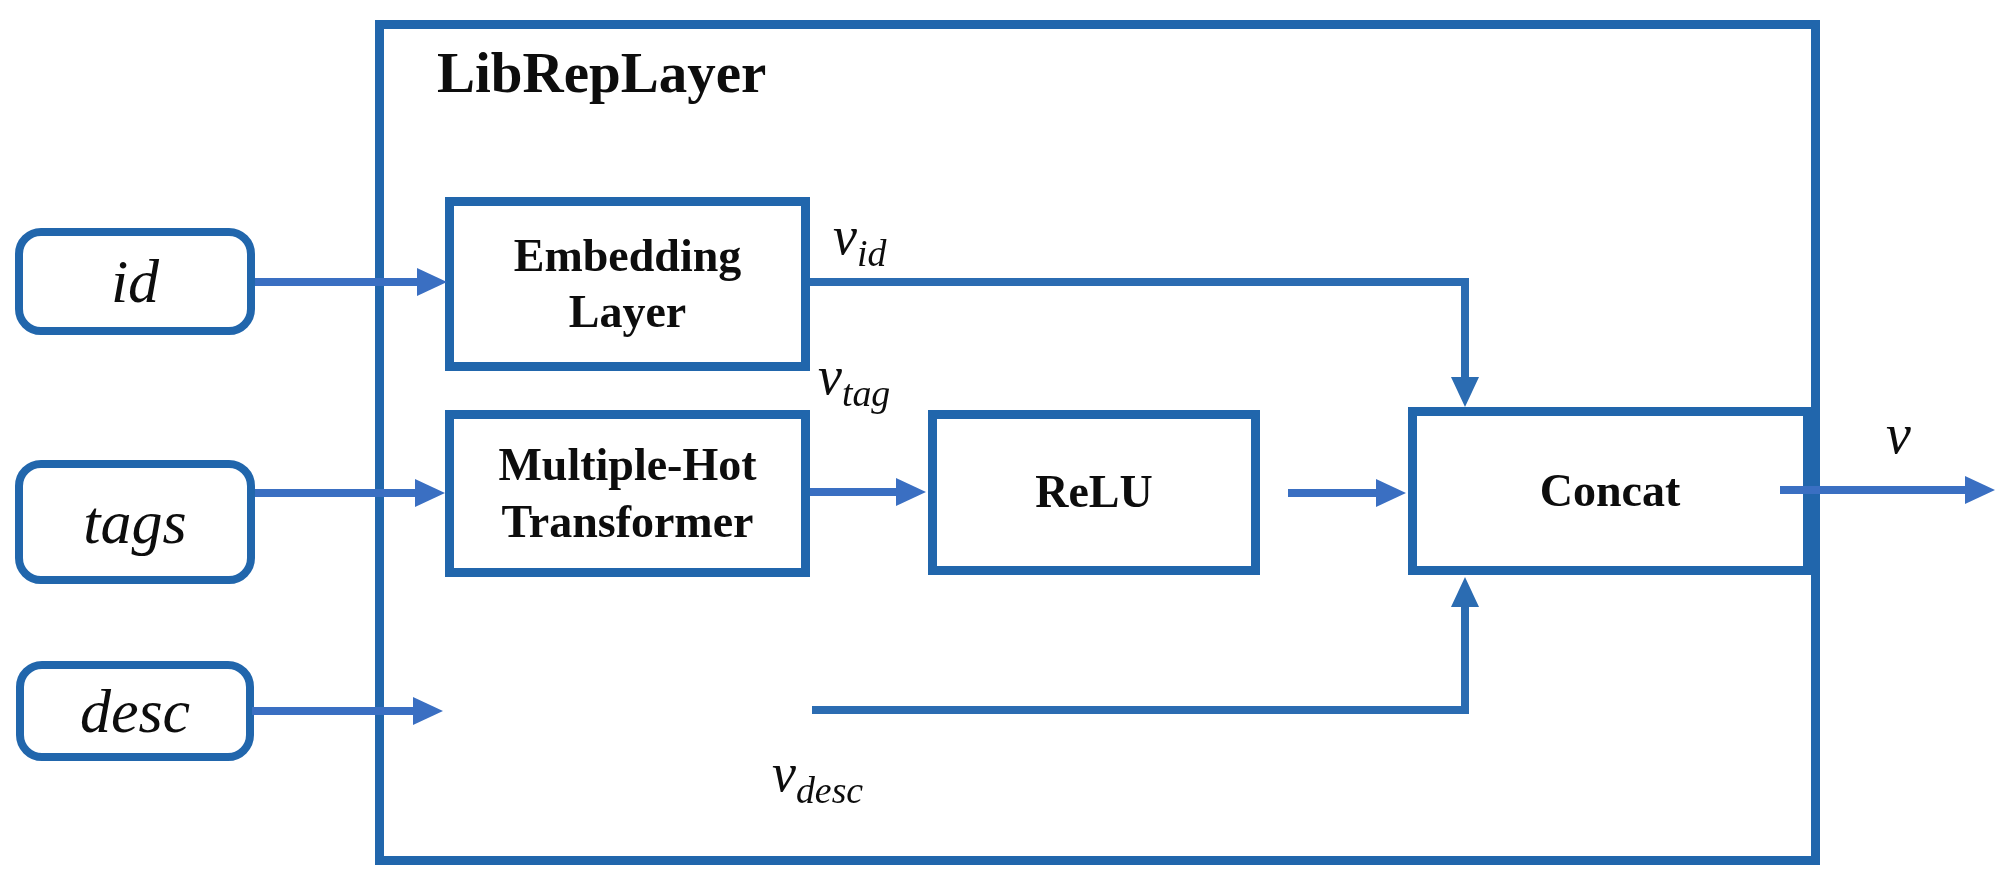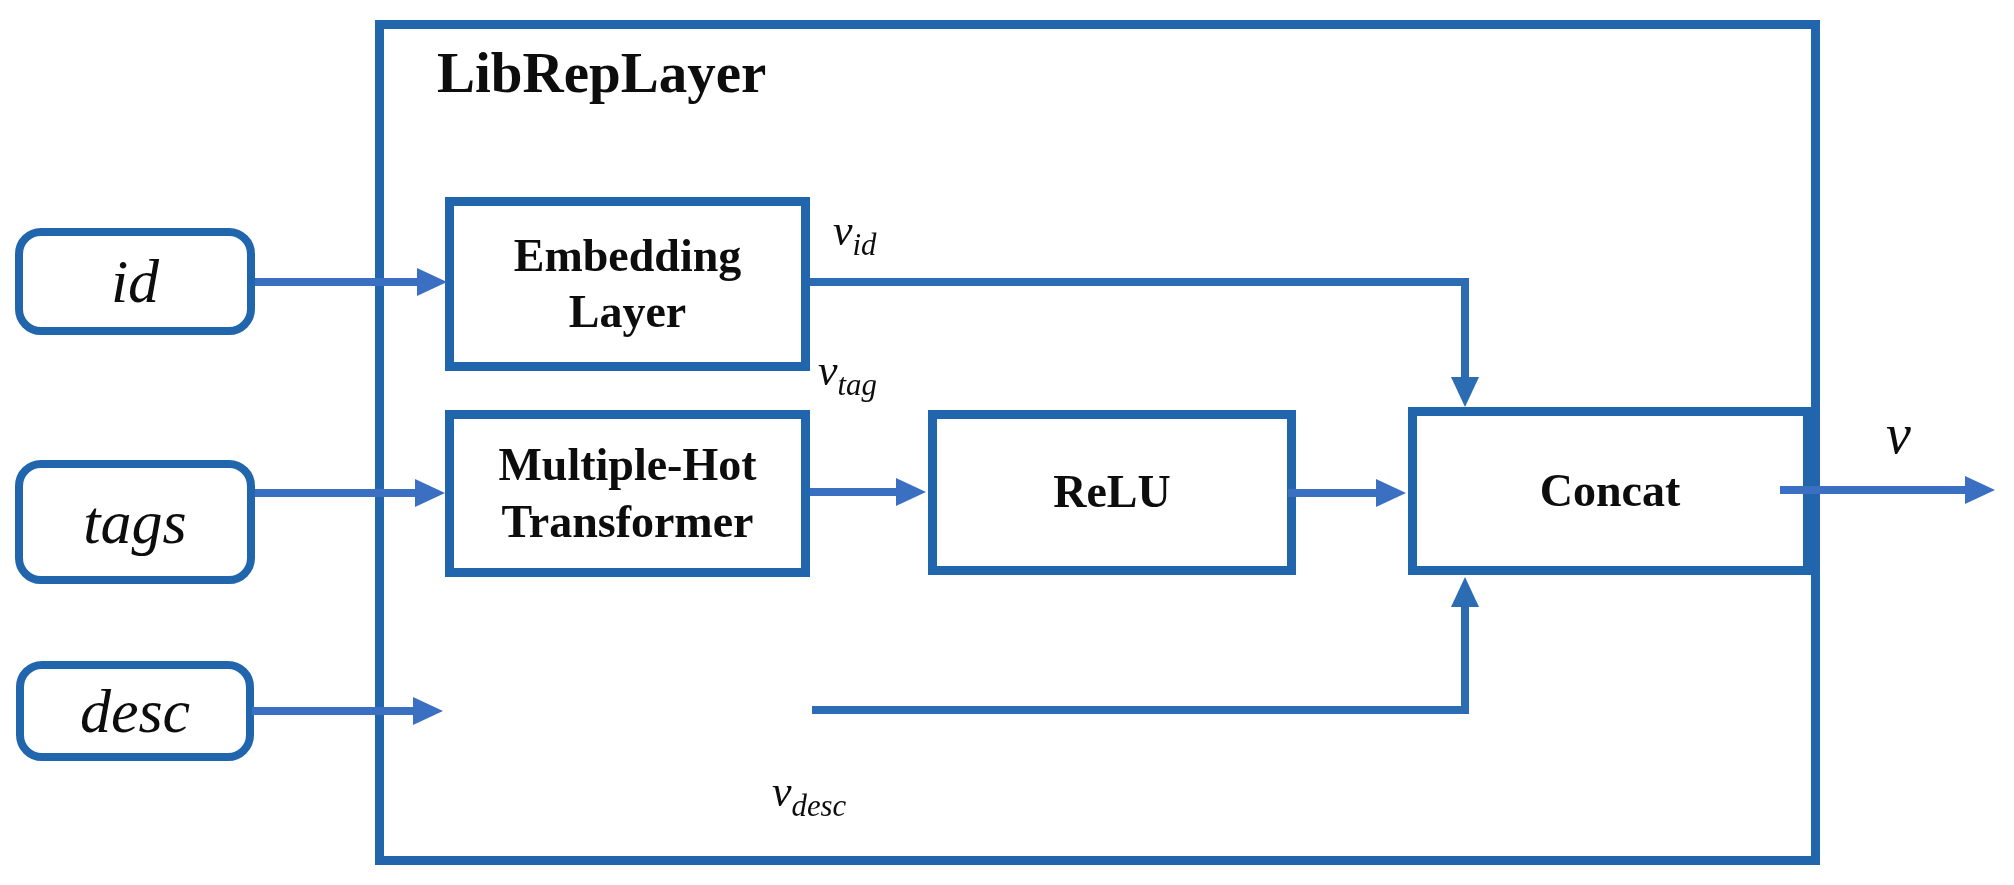--- a/index.html
+++ b/index.html
@@ -74,21 +74,21 @@
   }
   .head-up {
     position: absolute; width: 0; height: 0;
     border-left: 14px solid transparent;
     border-right: 14px solid transparent;
     border-bottom: 30px solid var(--connector, #2b6cb2);
   }
   .mlabel {
     position: absolute;
     font-style: italic;
-    font-size: 44px;
+    font-size: 54px;
     color: var(--text, #0d0d0d);
     white-space: nowrap;
   }
   .mlabel sub { font-size: 0.7em; font-style: italic; }
 </style>
 </head>
 <body>
 
 <div class="stage">
 
@@ -104,21 +104,21 @@
   <div class="inbox" style="left:16px; top:661px; width:238px; height:100px;">
     <span>desc</span>
   </div>
 
   <div class="block" style="left:445px; top:197px; width:365px; height:174px;">
     <span>Embedding Layer</span>
   </div>
   <div class="block" style="left:445px; top:410px; width:365px; height:167px;">
     <span>Multiple-Hot Transformer</span>
   </div>
-  <div class="block" style="left:928px; top:410px; width:368px; height:165px;">
+  <div class="block" style="left:928px; top:410px; width:332px; height:165px;">
     <span>ReLU</span>
   </div>
   <div class="block" style="left:1408px; top:407px; width:404px; height:168px;">
     <span>Concat</span>
   </div>
 
   <div class="hline" style="left:255px; top:278px; width:164px;"></div>
   <div class="head-right" style="left:417px; top:268px;"></div>
 
   <div class="hline" style="left:255px; top:489px; width:162px;"></div>
@@ -141,17 +141,17 @@
   <div class="vline" style="left:1461px; top:605px; height:109px;"></div>
   <div class="head-up" style="left:1451px; top:577px;"></div>
 
   <div class="hline" style="left:1780px; top:486px; width:187px;"></div>
   <div class="head-right" style="left:1965px; top:476px;"></div>
 
   <span class="mlabel" style="left:833px; top:205px;"><i>v</i><sub>id</sub></span>
 
   <span class="mlabel" style="left:818px; top:345px;"><i>v</i><sub>tag</sub></span>
 
-  <span class="mlabel" style="left:772px; top:742px;margin-top:24px;"><i>v</i><sub>desc</sub></span>
+  <span class="mlabel" style="left:772px; top:742px;"><i>v</i><sub>desc</sub></span>
 
   <span class="mlabel" style="left:1886px; top:402px; font-size:56px;"><i>v</i><sub></sub></span>
 
 </div>
 
 </body></html>

